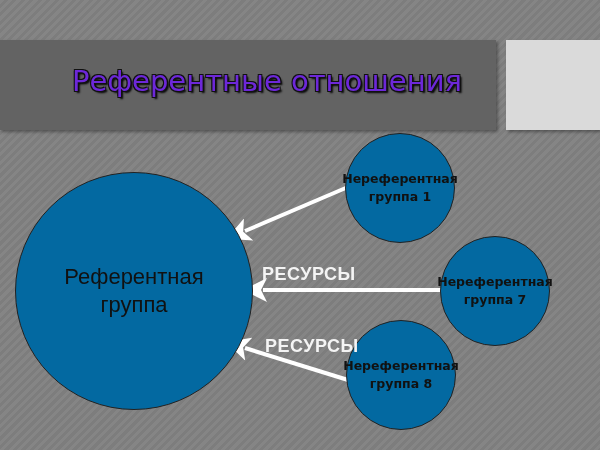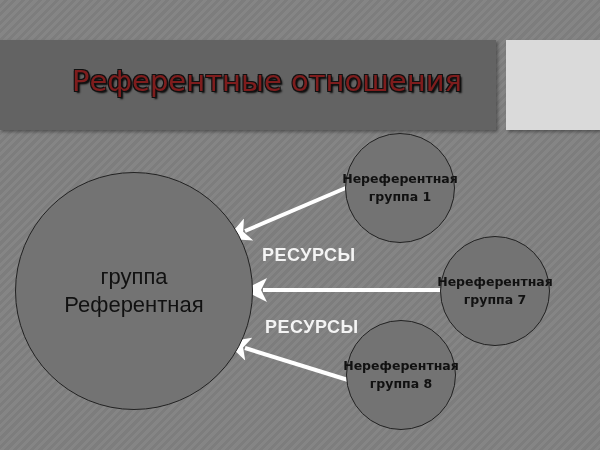--- a/index.html
+++ b/index.html
@@ -1,32 +1,32 @@
 <!DOCTYPE html>
 <html><head>
 <meta charset="utf-8">
 <style>
   html,body{margin:0;padding:0;}
   body{width:600px;height:450px;overflow:hidden;position:relative;
     background:repeating-linear-gradient(135deg,#858585 0px,#858585 3px,#7d7d7d 3px,#7d7d7d 6px);
     font-family:"DejaVu Sans",sans-serif;}
   .title-bar{position:absolute;left:0;top:40px;width:496px;height:90px;background:#636363;
     box-shadow:2px 2px 3px rgba(0,0,0,0.35);}
-  .title-text{position:absolute;left:72px;top:64px;font-size:29px;color:#7f1d1d;white-space:nowrap;
+  .title-text{position:absolute;left:72px;top:64px;font-size:29px;color:#6d28d9;white-space:nowrap;
     text-shadow:1px 1px 0 #111,-1px -1px 0 #111,1px -1px 0 #111,-1px 1px 0 #111,2px 2px 2px #000;}
   .corner-box{position:absolute;left:506px;top:40px;width:94px;height:90px;background:#dadada;
     box-shadow:2px 2px 3px rgba(0,0,0,0.35);}
-  .circle{position:absolute;border-radius:50%;background:#737373;border:1.5px solid #222;box-sizing:border-box;
+  .circle{position:absolute;border-radius:50%;background:#0369a1;border:1.5px solid #222;box-sizing:border-box;
     display:flex;align-items:center;justify-content:center;text-align:center;color:#111;}
   .main-circle{left:15px;top:172px;width:238px;height:238px;font-family:"Liberation Sans",sans-serif;font-size:22px;line-height:28px;}
   .small-circle{width:110px;height:110px;font-size:12.5px;font-weight:bold;line-height:18px;}
   .c1{left:345px;top:133px;}
   .c2{left:440px;top:236px;}
   .c3{left:346px;top:320px;}
-  .res{position:absolute;color:#f4f4f4;font-family:"Liberation Sans",sans-serif;font-weight:bold;font-size:18px;letter-spacing:0.5px;}
+  .res{position:absolute;color:#f4f4f4;font-family:"Liberation Sans",sans-serif;font-weight:bold;font-size:18px;letter-spacing:0.5px;margin-top:19px;}
   .r1{left:262px;top:245px;}
   .r2{left:265px;top:317px;}
   svg.arrows{position:absolute;left:0;top:0;}
 </style>
 </head>
 <body>
 
 <div class="title-bar"></div>
 <div class="title-text">Референтные отношения</div>
 <div class="corner-box"></div>
@@ -37,22 +37,22 @@
       <path d="M0,0 L6,3 L0,6 L1.5,3 Z" fill="#fff"></path>
     </marker>
   </defs>
   <line x1="348" y1="187" x2="245" y2="231" stroke="#fff" stroke-width="4" marker-end="url(#ah)"></line>
   <line x1="441" y1="290" x2="263" y2="290" stroke="#fff" stroke-width="4" marker-end="url(#ah)"></line>
   <line x1="348" y1="380" x2="245" y2="348" stroke="#fff" stroke-width="4" marker-end="url(#ah)"></line>
 </svg>
 
 <div class="circle main-circle">
   <div>
+    <div>Референтная</div>
     <div>группа</div>
-    <div>Референтная</div>
   </div>
 </div>
 
 <div class="circle small-circle c1">
   <div>
     <div>Нереферентная</div>
     <div>группа 1</div>
   </div>
 </div>
 <div class="circle small-circle c2">

